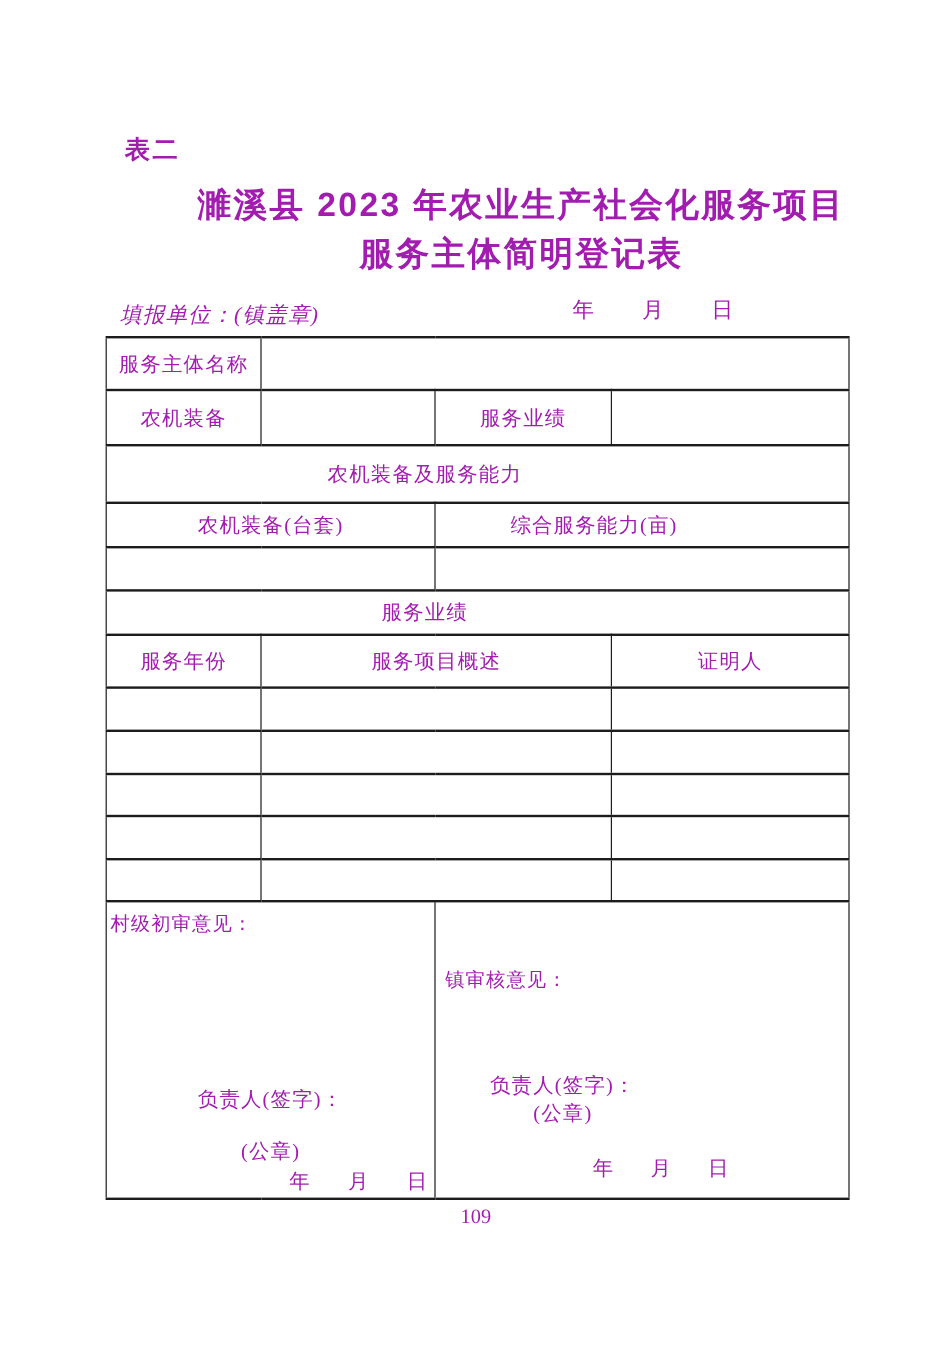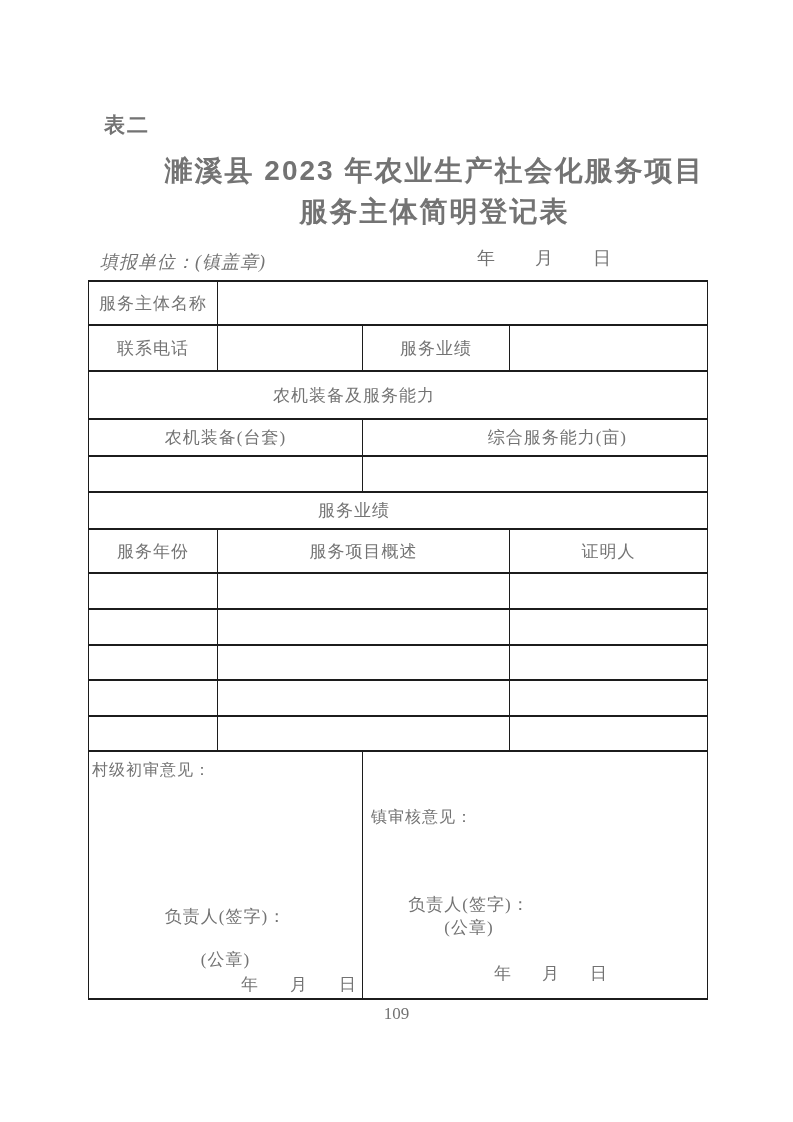--- a/index.html
+++ b/index.html
@@ -1,19 +1,19 @@
 <!DOCTYPE html>
 <html><head>
 <meta charset="utf-8">
 <style>
   * { margin:0; padding:0; box-sizing:border-box; }
   html,body { background:#ffffff; }
   .page {
     position:relative; width:793px; height:1122px; background:#fff;
-    font-family:"Liberation Serif","DejaVu Serif",serif; color:#737373;
+    font-family:"Liberation Serif","DejaVu Serif",serif; color:#a21caf;
     margin:0 auto; overflow:hidden;
   }
   .form-number {
     position:absolute; left:104px; top:111px;
     font-size:21px; font-weight:bold; letter-spacing:2px;
   }
   .title {
     position:absolute; left:0; top:150px; width:100%;
     text-align:center; font-family:"Liberation Sans","DejaVu Sans",sans-serif;
     font-weight:bold; font-size:28px; line-height:41px; letter-spacing:2px;margin-left:38px;
@@ -28,21 +28,21 @@
     padding-left:16px;
   }
   .reg-table td {
     border:1px solid #1c1c1c; border-top-width:2px; border-bottom-width:2px;
     text-align:center; vertical-align:middle; padding:0; letter-spacing:1px;
     overflow:hidden;
   }
   tr.h44 td { height:44px; } tr.h46 td { height:46px; } tr.h48 td { height:48px;border-radius:18px; }
   tr.h37 td { height:37px; } tr.h36 td { height:36px; } tr.h35 td { height:35px; }
   td.sec-shift { padding-right:88px; }   
-  td.cap-shift { padding-right:80px;text-align:right; }
+  td.cap-shift { padding-right:80px; }
   td.opinion {
     height:248px; text-align:left; vertical-align:top; position:relative;
     font-size:16px; letter-spacing:1px;
   }
   .op-label-village { position:absolute; top:8px; left:3px; }
   .op-label-town { position:absolute; top:26px; left:8px;margin-top:29px; }
   .sig-line-v { position:absolute; top:153px; left:0; width:100%; text-align:center; font-size:17px; }
   .seal-line-v { position:absolute; top:196px; left:0; width:100%; text-align:center; font-size:17px; }
   .date-line-v { position:absolute; top:221px; right:5px; display:flex; gap:31px; font-size:17px; }
   .sig-block-t { position:absolute; top:141px; left:2px; width:208px; text-align:center; font-size:17px; line-height:23px; }
@@ -79,21 +79,21 @@
         <col style="width:145px">
         <col style="width:147px">
         <col style="width:198px">
     </colgroup>
     <tbody>
       <tr class="h44">
         <td>服务主体名称</td>
         <td colspan="3"></td>
       </tr>
       <tr class="h46">
-        <td>联系电话</td>
+        <td>农机装备</td>
         <td></td>
         <td>服务业绩</td>
         <td></td>
       </tr>
       <tr class="h48">
         <td colspan="4" class="sec-shift">农机装备及服务能力</td>
       </tr>
       <tr class="h37">
         <td colspan="2">农机装备(台套)</td>
         <td colspan="2" class="cap-shift">综合服务能力(亩)</td>

